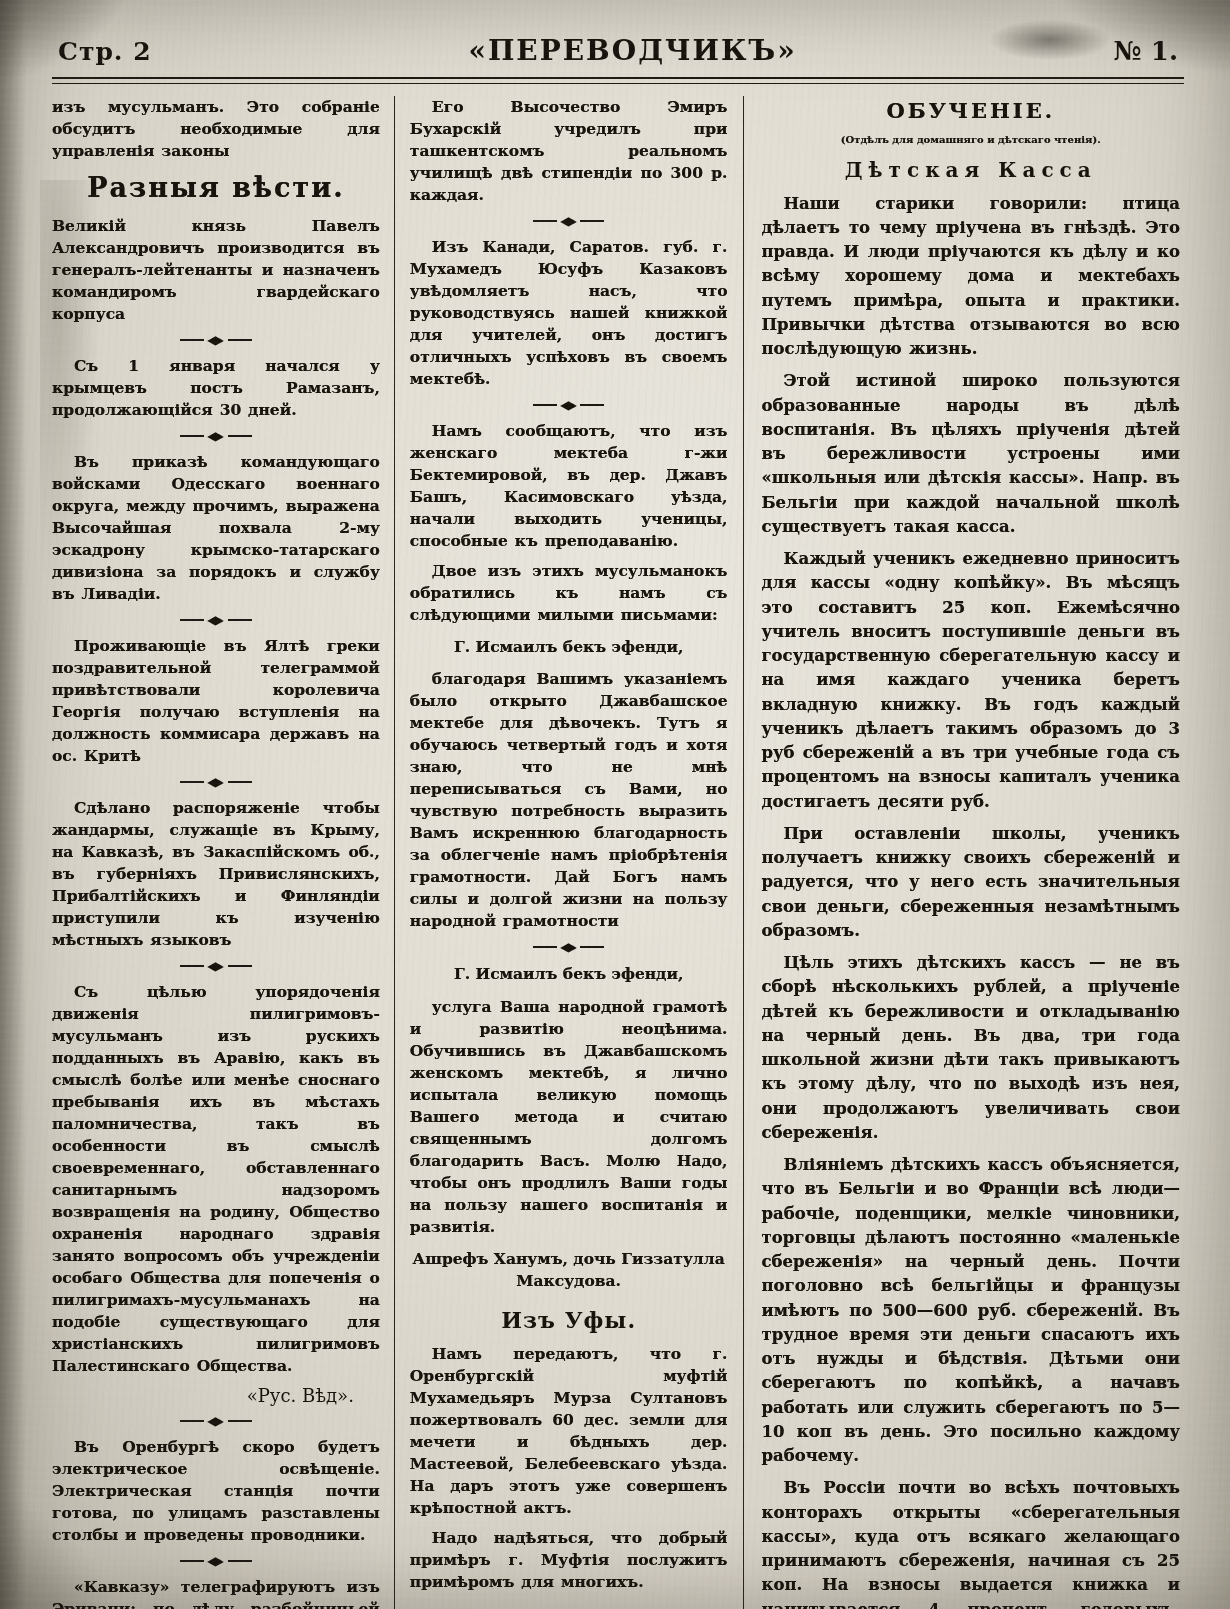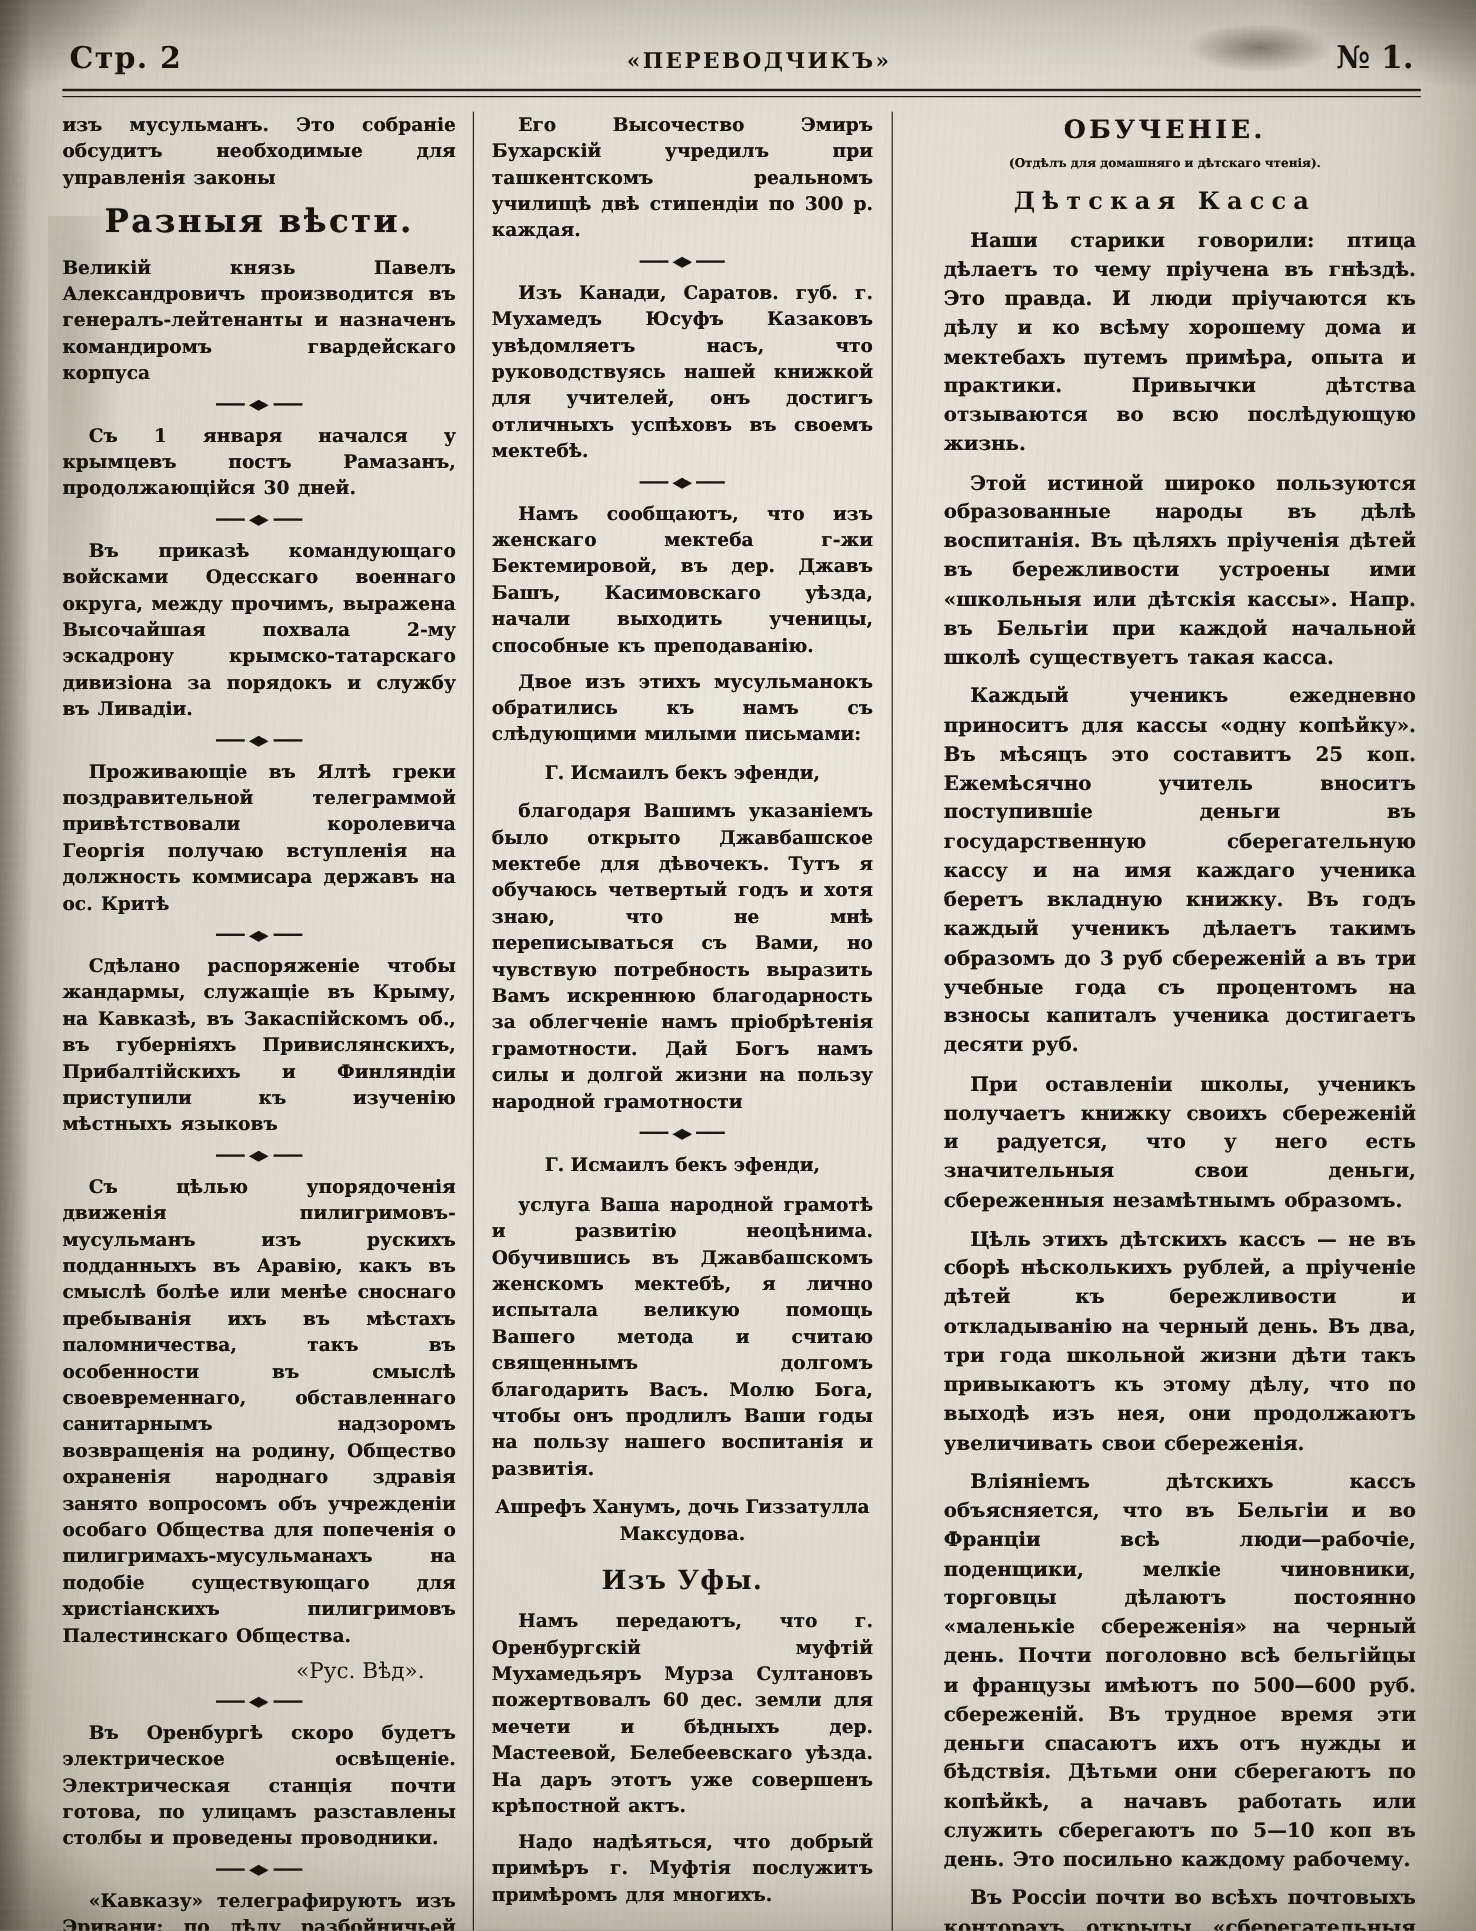--- a/index.html
+++ b/index.html
@@ -34,41 +34,41 @@
   .stain2{position:absolute;right:120px;top:20px;width:120px;height:40px;pointer-events:none;
     background:radial-gradient(ellipse, rgba(40,38,32,.5), rgba(40,38,32,0) 72%);}
 
   .inner{position:relative;padding:30px 46px 20px 52px;}
 
   .page-header{
     display:flex;justify-content:space-between;align-items:baseline;
     font-weight:700;padding:4px 6px 2px 6px;
   }
   .page-num{font-size:25px;letter-spacing:1px;}
-  .masthead{font-size:18px;letter-spacing:2px;}
+  .masthead{font-size:28px;letter-spacing:2px;}
   .issue{font-size:26px;}
   .header-rule{
     margin:8px 0 0 0;height:4px;
     border-top:2.5px solid #1d1812;border-bottom:1px solid #1d1812;
   }
 
   .columns{display:flex;align-items:stretch;margin-top:12px;min-height:1470px;}
   .col{box-sizing:border-box;}
   .col-1{width:30.2%;padding-right:14px;}
   .col-2{width:30.8%;padding:0 15px;border-left:1.6px solid #29231b;}
   .col-3{width:39%;padding-left:18px;padding-right:4px;border-left:1.6px solid #29231b;}
 
   .blk{margin:0 0 8px 0;}
   .p,.p-cont{
     font-size:15.5px;line-height:1.42;text-align:justify;font-weight:700;
     text-indent:22px;word-spacing:1.5px;
     text-shadow:0 0 .5px rgba(23,18,12,.7);
   }
   .p-cont{text-indent:0;}
-  .col-3 .p{font-size:16.5px;line-height:1.47;margin-left:25px;}
+  .col-3 .p{font-size:16.5px;line-height:1.47;}
   .col-3 .center{font-size:10px;}
 
   .heading-lg{
     text-align:center;font-weight:700;font-size:27px;letter-spacing:2px;
     margin:10px 0 12px 0;text-shadow:0 0 .6px rgba(23,18,12,.8);
   }
   .heading-xl{
     text-align:center;font-weight:700;font-size:21px;letter-spacing:3px;
     margin:2px 0 8px 0;text-shadow:0 0 .6px rgba(23,18,12,.8);
   }
@@ -174,21 +174,21 @@
           <div class="blk p">Намъ сообщаютъ, что изъ женскаго мектеба г-жи Бектемировой, въ дер. Джавъ Башъ, Касимовскаго уѣзда, начали выходить ученицы, способные къ преподаванію.</div>
           <div class="blk p">Двое изъ этихъ мусульманокъ обратились къ намъ съ слѣдующими милыми письмами:</div>
           <div class="blk center">Г. Исмаилъ бекъ эфенди,</div>
           <div class="blk p">благодаря Вашимъ указаніемъ было открыто Джавбашское мектебе для дѣвочекъ. Тутъ я обучаюсь четвертый годъ и хотя знаю, что не мнѣ переписываться съ Вами, но чувствую потребность выразить Вамъ искреннюю благодарность за облегченіе намъ пріобрѣтенія грамотности. Дай Богъ намъ силы и долгой жизни на пользу народной грамотности</div>
           <div class="blk sep">
             <span class="sline"></span>
             <span class="diamond">◆</span>
             <span class="sline"></span>
           </div>
           <div class="blk center">Г. Исмаилъ бекъ эфенди,</div>
-          <div class="blk p">услуга Ваша народной грамотѣ и развитію неоцѣнима. Обучившись въ Джавбашскомъ женскомъ мектебѣ, я лично испытала великую помощь Вашего метода и считаю священнымъ долгомъ благодарить Васъ. Молю Бога, чтобы онъ продлилъ Ваши годы на пользу нашего воспитанія и развитія.</div>
+          <div class="blk p">услуга Ваша народной грамотѣ и развитію неоцѣнима. Обучившись въ Джавбашскомъ женскомъ мектебѣ, я лично испытала великую помощь Вашего метода и считаю священнымъ долгомъ благодарить Васъ. Молю Надо, чтобы онъ продлилъ Ваши годы на пользу нашего воспитанія и развитія.</div>
           <div class="blk center">Ашрефъ Ханумъ, дочь Гиззатулла Максудова.</div>
           <div class="blk heading-md">Изъ Уфы.</div>
           <div class="blk p">Намъ передаютъ, что г. Оренбургскій муфтій Мухамедьяръ Мурза Султановъ пожертвовалъ 60 дес. земли для мечети и бѣдныхъ дер. Мастеевой, Белебеевскаго уѣзда. На даръ этотъ уже совершенъ крѣпостной актъ.</div>
           <div class="blk p">Надо надѣяться, что добрый примѣръ г. Муфтія послужитъ примѣромъ для многихъ.</div>
         </div>
       <div class="col col-3">
           <div class="blk heading-xl">ОБУЧЕНІЕ.</div>
           <div class="blk center">(Отдѣлъ для домашняго и дѣтскаго чтенія).</div>
           <div class="blk heading-sp">Дѣтская Касса</div>
           <div class="blk p">Наши старики говорили: птица дѣлаетъ то чему пріучена въ гнѣздѣ. Это правда. И люди пріучаются къ дѣлу и ко всѣму хорошему дома и мектебахъ путемъ примѣра, опыта и практики. Привычки дѣтства отзываются во всю послѣдующую жизнь.</div>

